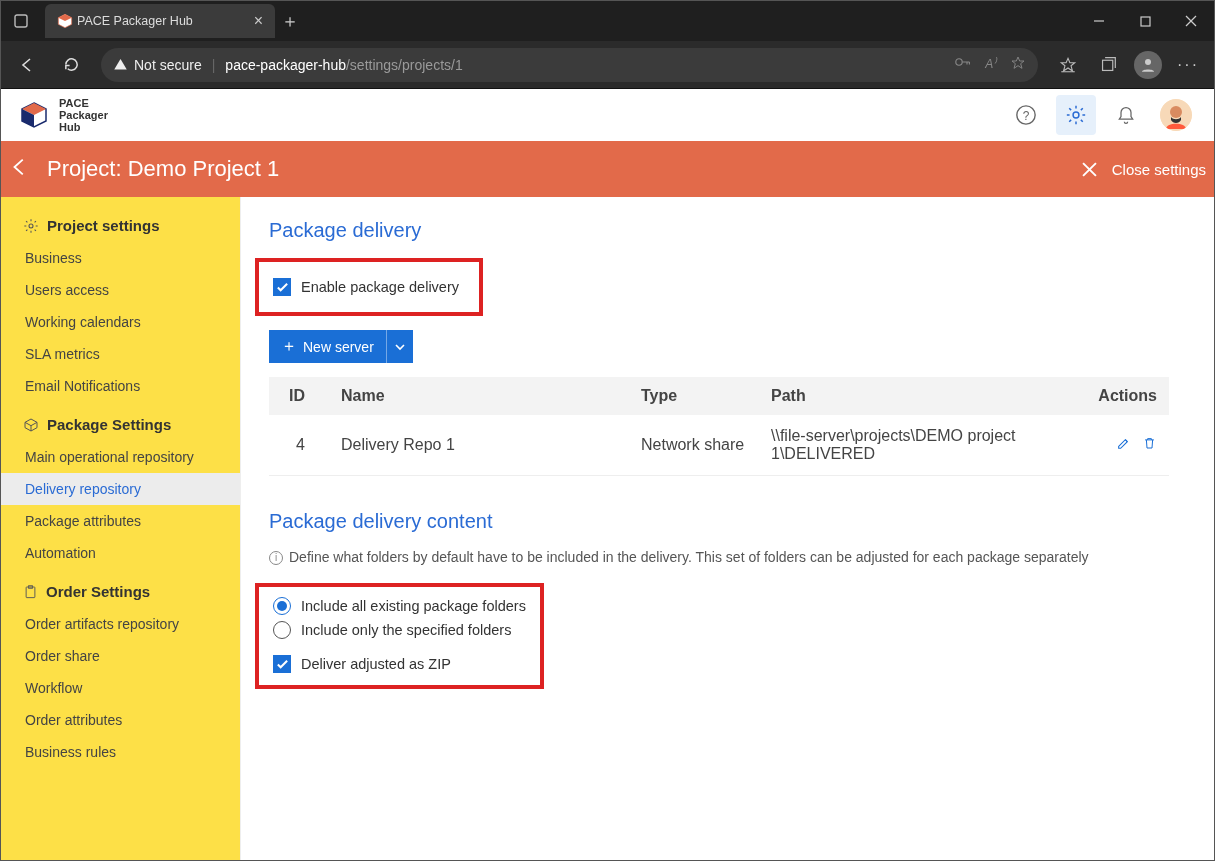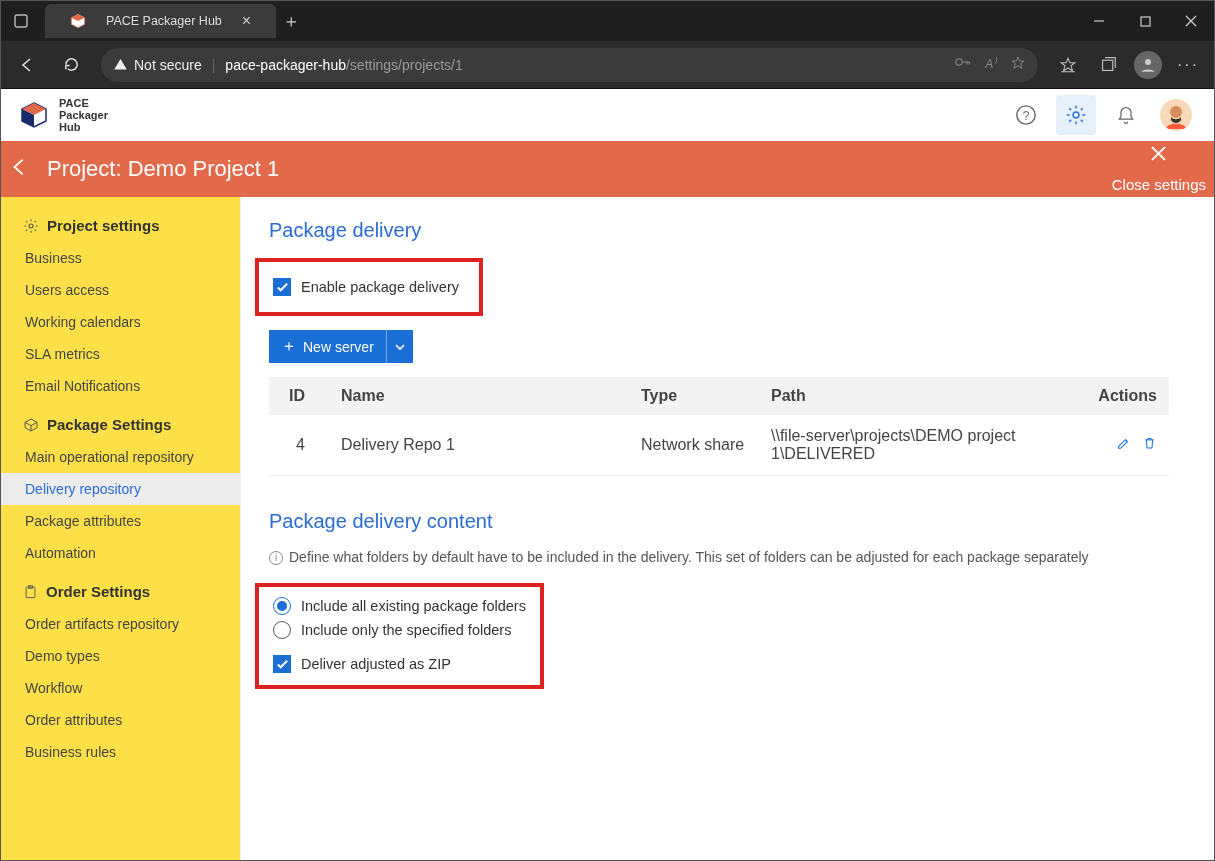--- a/index.html
+++ b/index.html
@@ -1,21 +1,21 @@
 <!DOCTYPE html>
 <html><head>
 <meta charset="utf-8">
 <style>
   * { box-sizing: border-box; margin: 0; padding: 0; font-family: "Segoe UI", Arial, sans-serif; }
   body { background: #2b2b2b; width: 1215px; height: 861px; overflow: hidden; border: 1px solid #555; }
 
   
   .browser-titlebar { height: 40px; background: #1f1f1f; display: flex; align-items: center; color: #ddd; }
   .tab-ctrl { width: 40px; height: 40px; display:flex;align-items:center;justify-content:center;color:#ccc;}
-  .tab { height: 34px; background: #3b3b3b; display: flex; align-items: center; padding: 0 25px; border-radius: 6px 6px 0 0; margin-left: 4px; min-width: 230px; gap:20px; font-size:12.5px;}
+  .tab { height: 34px; background: #3b3b3b; display: flex; align-items: center; padding: 0 12px; border-radius: 6px 6px 0 0; margin-left: 4px; min-width: 230px; gap:4px; font-size:12.5px;}
   .tab .fav { width:16px;height:16px; }
   .tab .x { margin-left:auto; font-size:16px; color:#ccc; cursor:pointer;}
   .newtab { width:30px;height:30px; display:flex;align-items:center;justify-content:center;color:#ccc;font-size:18px;}
   .win-controls { margin-left:auto; display:flex; }
   .win-btn { width:46px;height:40px;display:flex;align-items:center;justify-content:center;color:#ccc;font-size:12px;}
 
   .browser-toolbar { height: 48px; background: #2b2b2b; display:flex; align-items:center; padding: 0 6px; gap:4px; color:#ddd; border-bottom:1px solid #111;}
   .tb-btn { width:40px;height:40px;display:flex;align-items:center;justify-content:center;color:#ccc;border-radius:4px;}
   .url-bar { flex:1; height:34px; background:#3b3b3b; border-radius:17px; display:flex;align-items:center;padding:0 12px;color:#ccc;font-size:14px;margin:0 6px;gap:10px;}
   .url-bar .notsec { color:#eee; font-size:14px; display:flex;align-items:center;gap:6px;}
@@ -33,21 +33,21 @@
   .logo-cube { width:30px;height:30px; }
   .logo-text { font-size:11px; line-height:12px; color:#333; font-weight:600;}
   .hdr-spacer { flex:1;}
   .hdr-icon { width:40px;height:40px;display:flex;align-items:center;justify-content:center;color:#555;border-radius:4px;}
   .hdr-icon.active { background:#e6f0fb;}
   .avatar { width:32px;height:32px;border-radius:50%;background:#fce3c5; overflow:hidden; display:flex;align-items:center;justify-content:center;}
 
   .orange-bar { height: 56px; background:#e26a4a; color:#fff; display:flex;align-items:center;padding:0 8px;gap:16px;}
   .orange-bar .back { font-size:20px; cursor:pointer;}
   .orange-bar .title { font-size:22px; font-weight:400;}
-  .orange-bar .close { margin-left:auto; display:flex;align-items:center;gap:15px; font-size:15px; cursor:pointer;flex-direction:column;}
+  .orange-bar .close { margin-left:auto; display:flex;align-items:center;gap:15px; font-size:15px; cursor:pointer;}
 
   .body { flex:1; display:flex; overflow:hidden;}
   .sidebar { width:240px; background:#fde047; border-right:1px solid #eee; padding-top:14px; overflow-y:auto;}
   .side-header { display:flex;align-items:center;gap:8px;padding:6px 22px 8px; font-size:15px; font-weight:600; color:#333;}
   .side-item { padding: 8px 24px; font-size:14px; color:#444; cursor:pointer;}
   .side-item.active { background:#ececec; color:#2a6bd4;}
 
   .main { flex:1; padding: 22px 28px; overflow-y:auto; color:#333;}
   .sect-title { color:#2a6bd4; font-size:20px; font-weight:400; margin-bottom:16px;}
   .info-line { display:flex; align-items:flex-start; gap:6px; font-size:14px; color:#555; margin: 8px 0 18px;}
@@ -257,21 +257,21 @@
       <div class="side-item"><span>Automation</span></div>
 
       <div class="side-header" style="margin-top:8px">
         <svg width="15" height="16" viewBox="0 0 24 24">
             <rect x="5" y="4" width="14" height="17" fill="none" stroke="#555" stroke-width="1.5" rx="1"></rect>
             <rect x="9" y="2" width="6" height="4" fill="none" stroke="#555" stroke-width="1.5"></rect>
           </svg>
         <span>Order Settings</span>
       </div>
       <div class="side-item"><span>Order artifacts repository</span></div>
-      <div class="side-item"><span>Demo types</span></div>
+      <div class="side-item"><span>Order share</span></div>
       <div class="side-item"><span>Workflow</span></div>
       <div class="side-item"><span>Order attributes</span></div>
       <div class="side-item"><span>Business rules</span></div>
     </div>
 
     <div class="main">
       <div class="sect-title">Package delivery</div>
 
       <div class="highlight-box" style="margin-left:-14px;margin-bottom:14px;padding:16px 20px 16px 14px;">
         <div class="chk-row">

